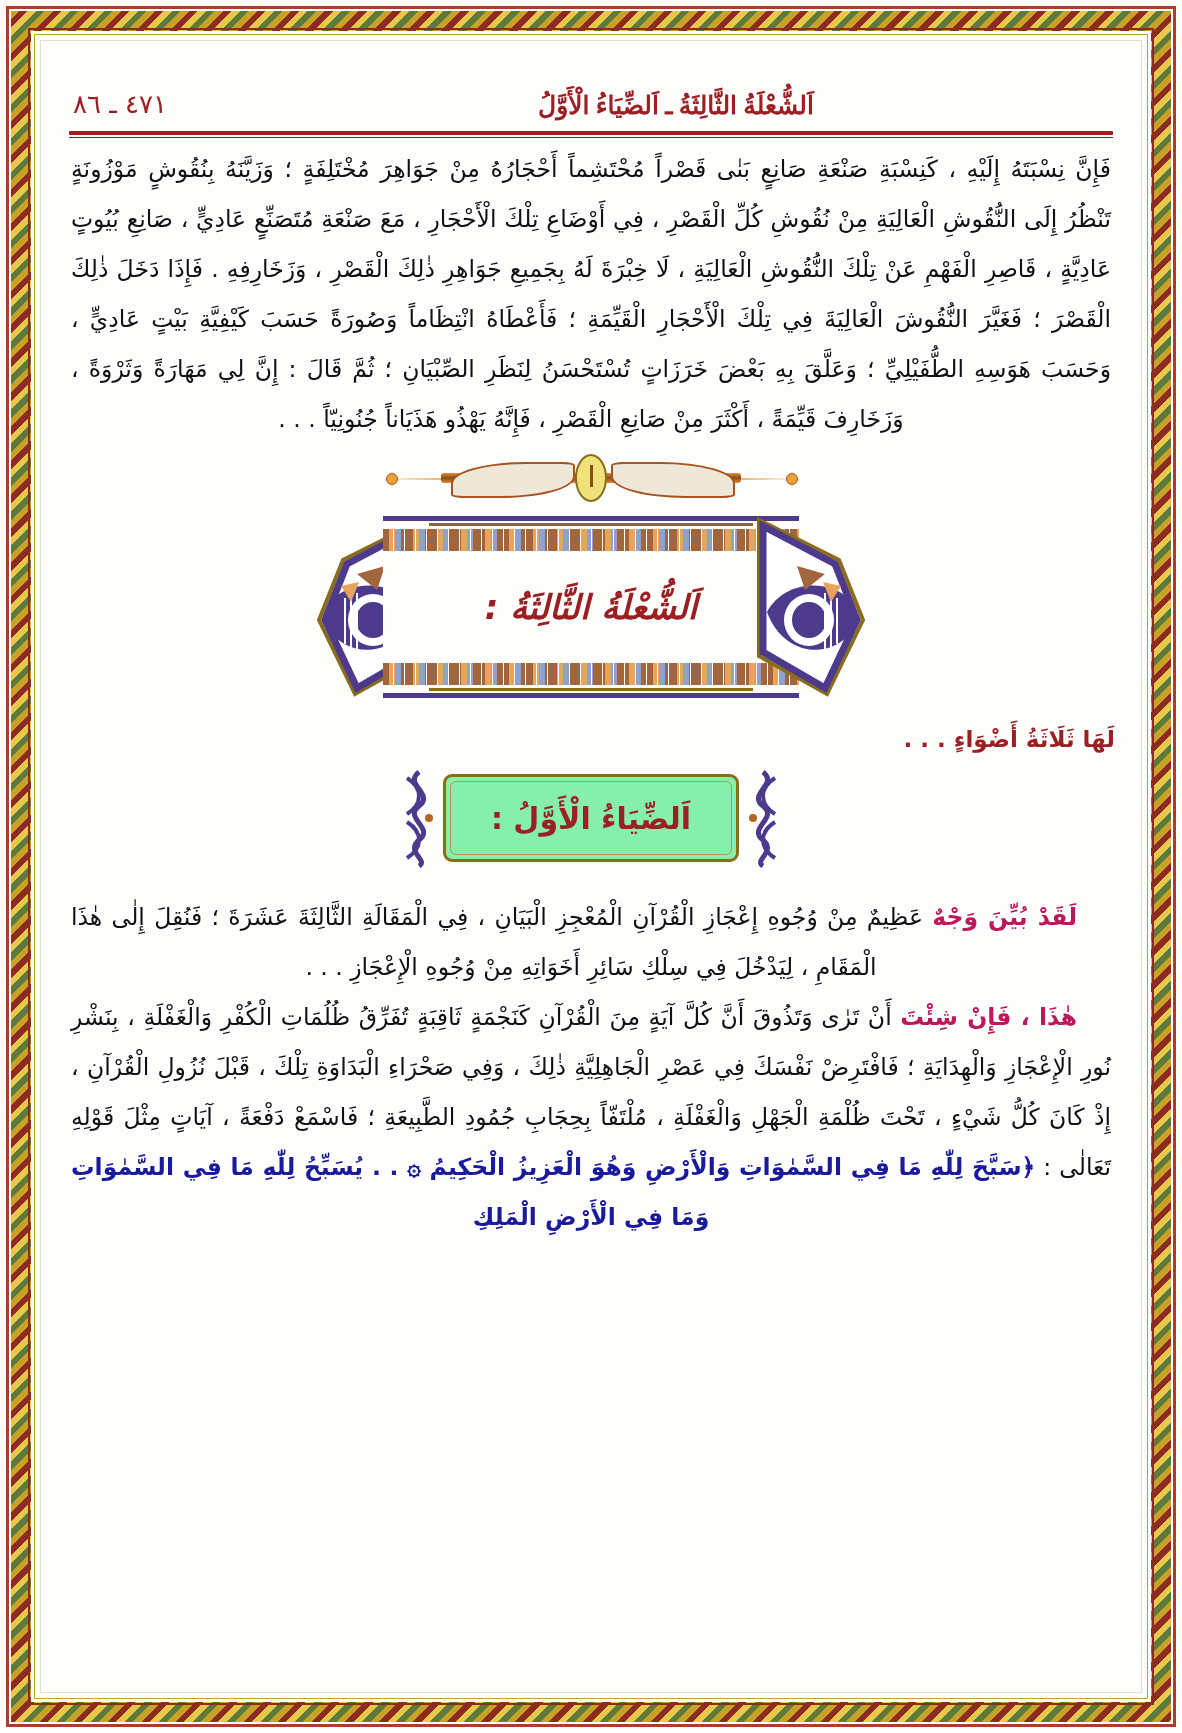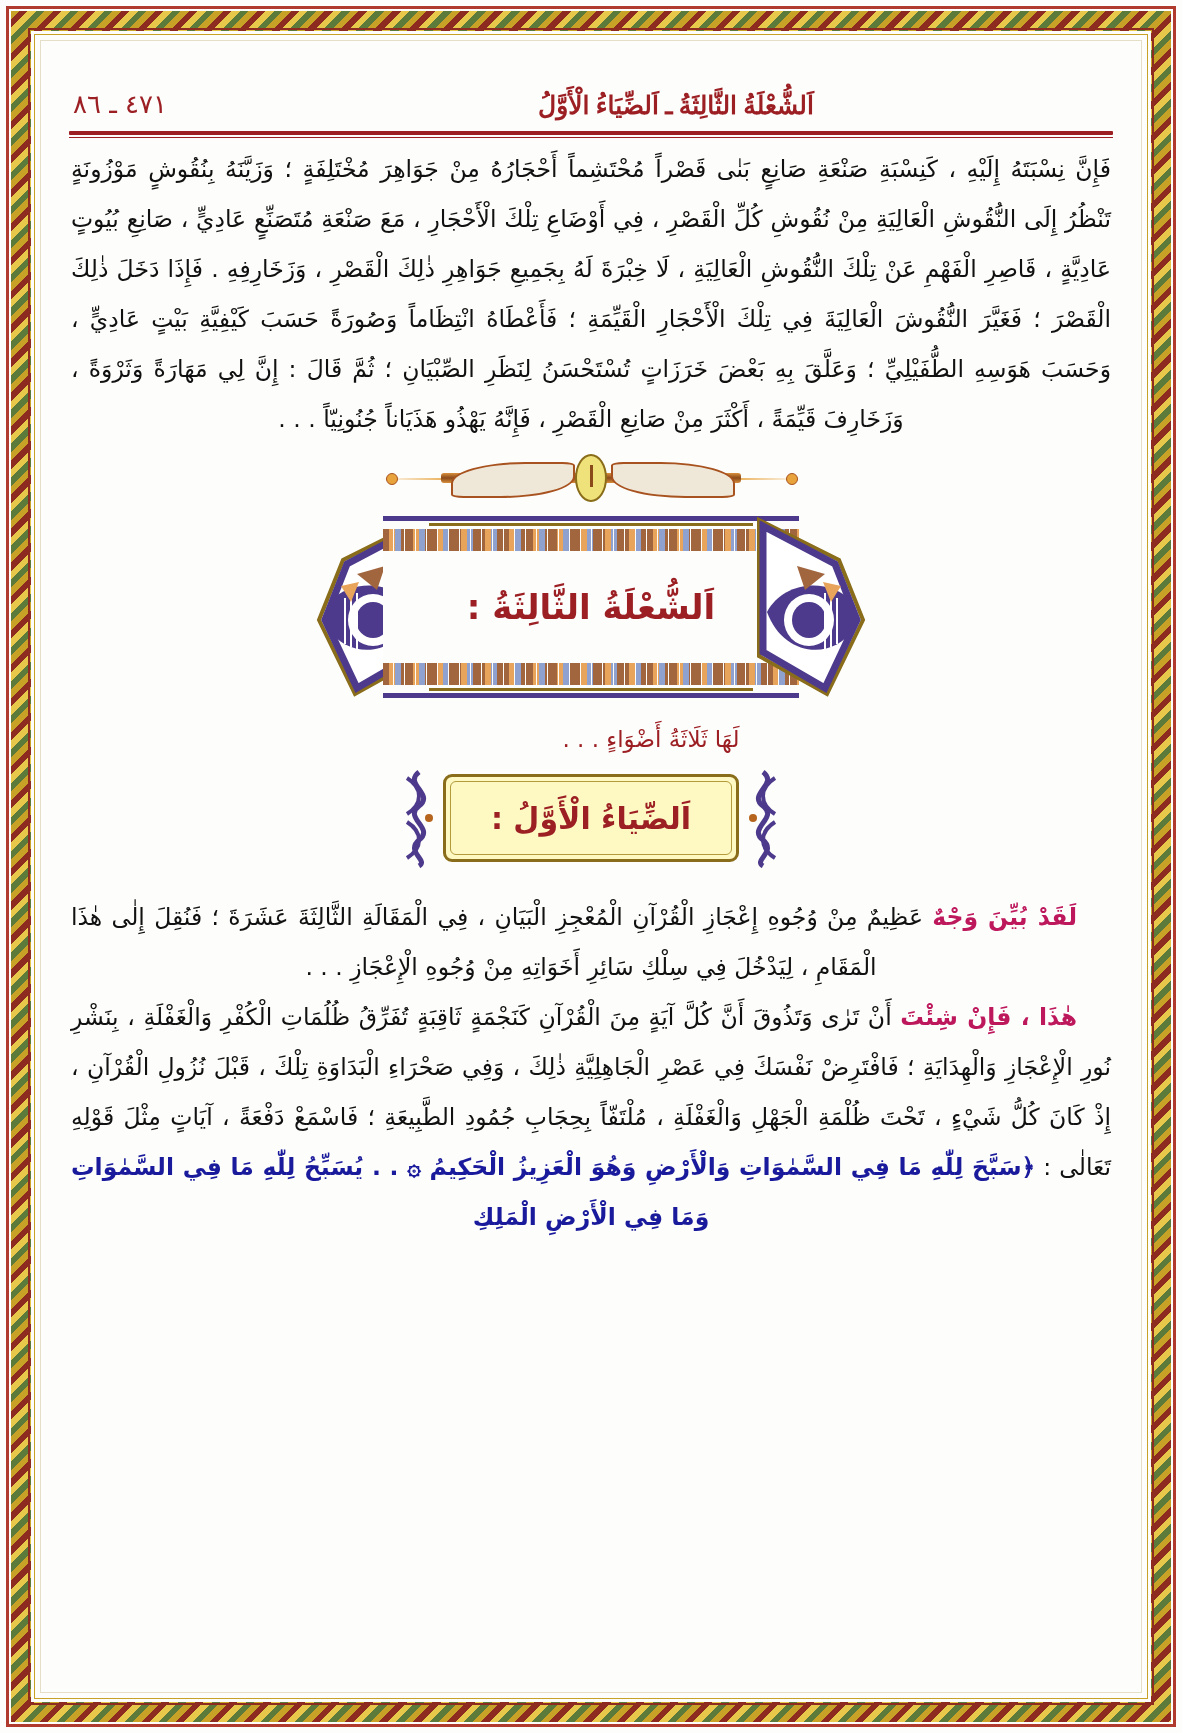--- a/index.html
+++ b/index.html
@@ -213,20 +213,21 @@
     height: 212px;
     margin: 4px 0 0 0;
   }
   .banner {
     position: absolute;
     left: 50%;
     top: 8px;
     transform: translateX(-50%);
     width: 508px;
     height: 182px;
+    font-style: italic;
   }
   .banner-body {
     position: absolute;
     left: 46px;
     right: 46px;
     top: 0;
     bottom: 0;
     background: #fdfdfb;
     border-top: 5px solid #4d3a8c;
     border-bottom: 5px solid #4d3a8c;
@@ -276,44 +277,44 @@
     color: #9c1f24;
     font-size: 34px;
     font-weight: bold;
     direction: rtl;
     z-index: 5;
   }
 
   
   .small-note {
     direction: rtl;
-    text-align: center;
+    text-align: right;
     color: #9c1f24;
     font-size: 23px;
-    font-weight: normal;
+    font-weight: bold;
     margin: 6px 0 2px 0;
     padding-left: 120px;
   }
 
   
   .subframe-wrap {
     position: relative;
     height: 124px;
     margin-top: 10px;
   }
   .subframe {
     position: absolute;
     left: 50%;
     transform: translateX(-50%);
     top: 12px;
     width: 296px;
     height: 88px;
     border: 3px solid #8a6d1a;
     border-radius: 9px;
-    background: #fef9c3;
+    background: #86efac;
     box-sizing: border-box;
     display: flex;
     align-items: center;
     justify-content: center;
   }
   .subframe::after {
     content: "";
     position: absolute;
     inset: 4px;
     border: 1px solid #b39a3a;

